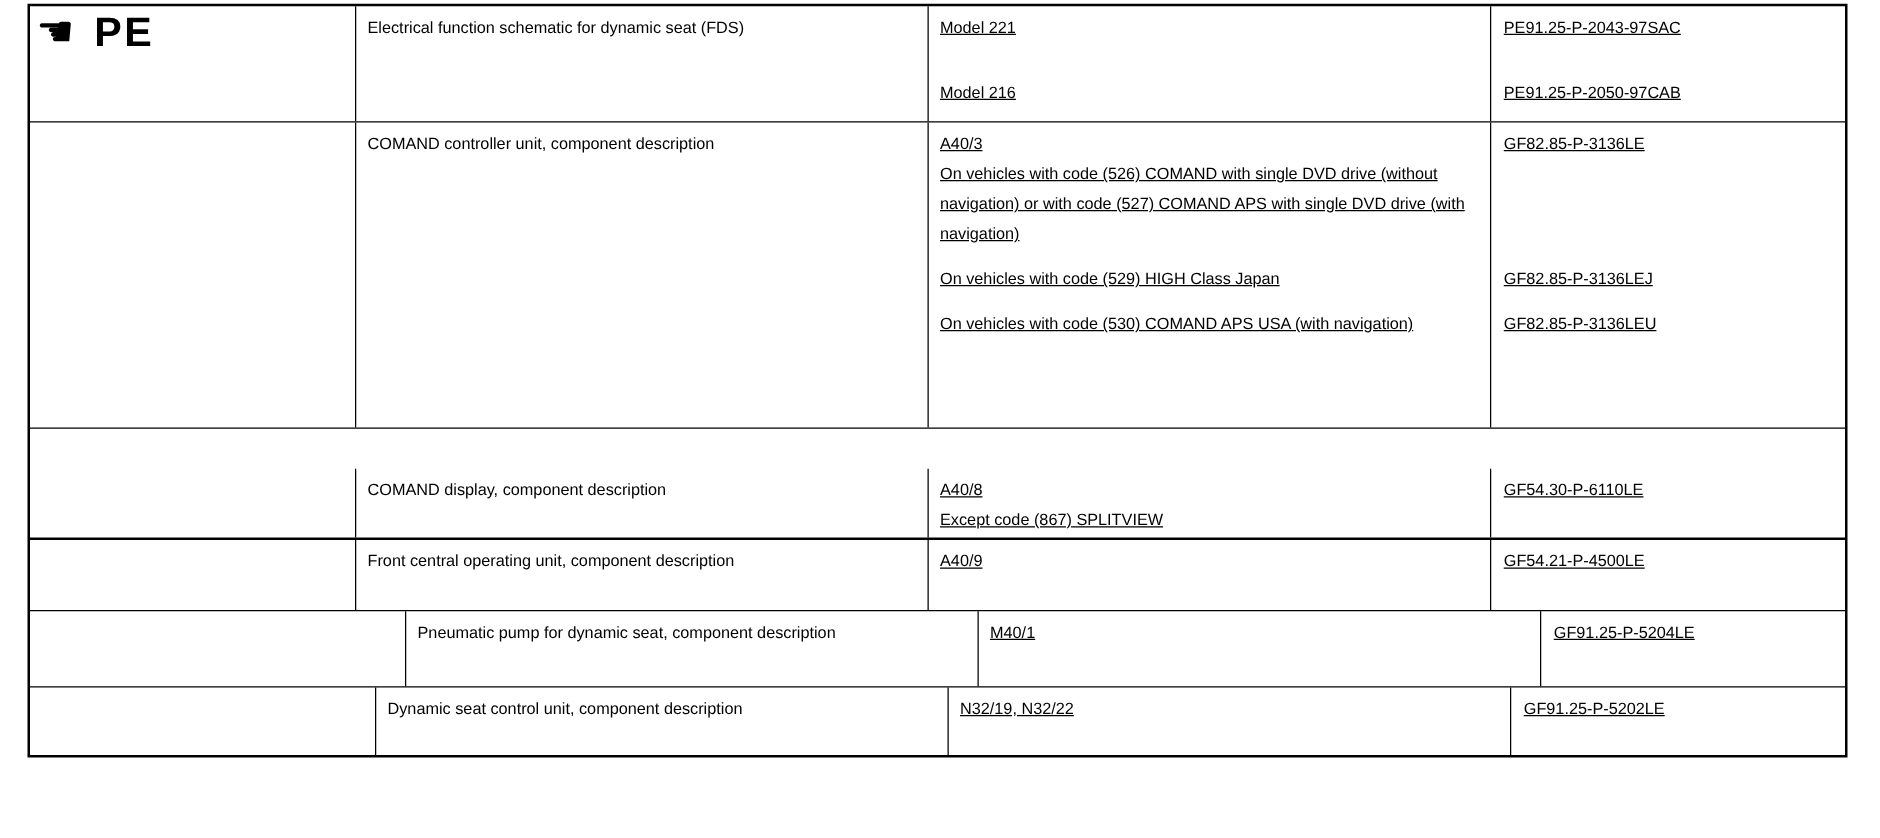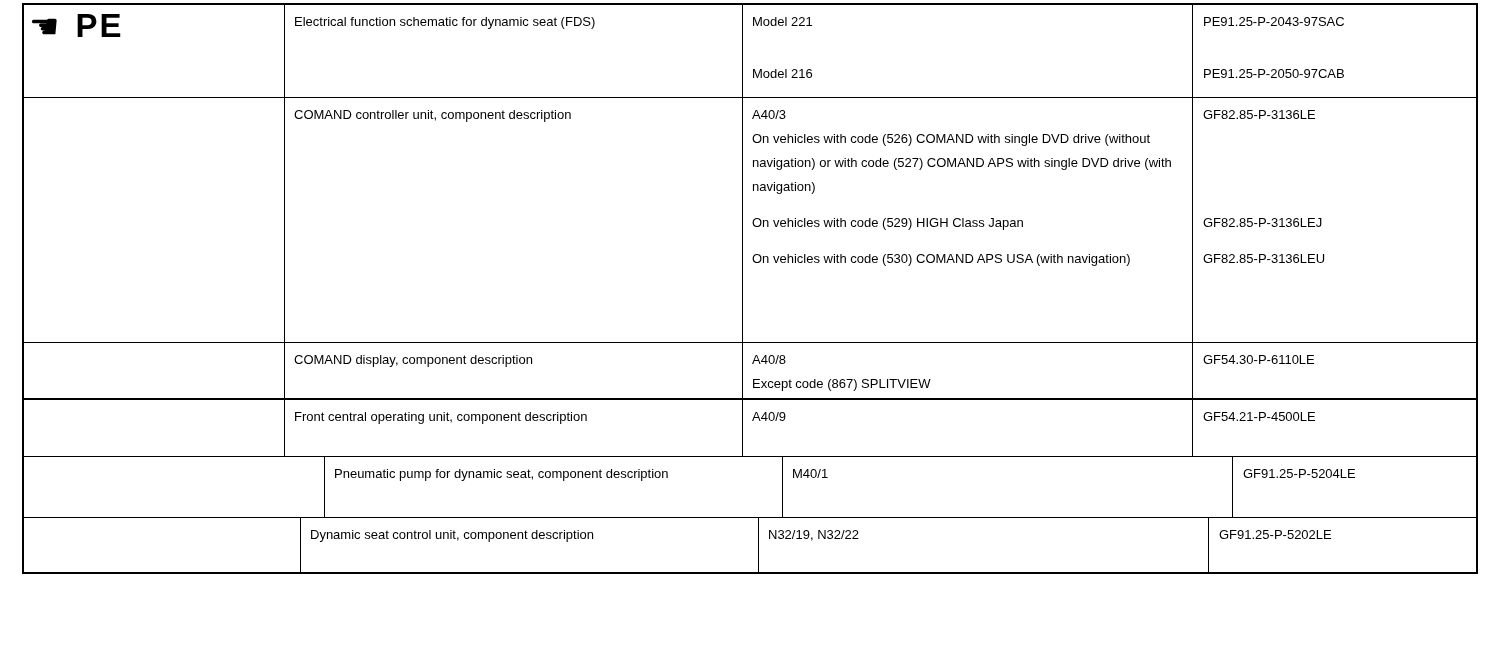--- a/index.html
+++ b/index.html
@@ -14,38 +14,39 @@
     left: 22px; top: 3px;
     width: 1456px;
     border: 2px solid #000000;
     background: #ffffff;
   }
   .tr {
     display: grid;
     grid-template-columns: 261px 458px 737px;
     border-bottom: 1px solid #000000;
   }
-  .tr.group-end { border-bottom-width: 2px; }
+  .tr.group-end { border-bottom-width: 2px; margin-top: 32px; }
   .tr:last-child { border-bottom: none; }
   .r1 { height: 93px; }
   .r2 { height: 245px; }
   .r3 { height: 57px; }
   .r4 { height: 57px; }
   .r5 { height: 80px; }
   .r6 { height: 61px; padding-left: 40px; }
   .r7 { height: 54px; margin-left: 16px; }
   .td { overflow: hidden; }
   .c1 { border-right: 1px solid #000000; padding: 6px 4px 2px 5px; }
   .c2 { border-right: 1px solid #000000; padding: 5px 10px 2px 9px; }
   .pairs {
     position: relative;
     display: grid;
     grid-template-columns: 450px 287px;
     grid-auto-rows: min-content;
     align-content: start;
+    text-decoration: underline;
   }
   .pairs::after {       
     content: "";
     position: absolute;
     left: 449px; top: 0; bottom: 0;
     width: 1px;
     background: #000000;
   }
   .pair { display: contents; }
   .c3 { padding: 5px 14px 2px 9px; }

